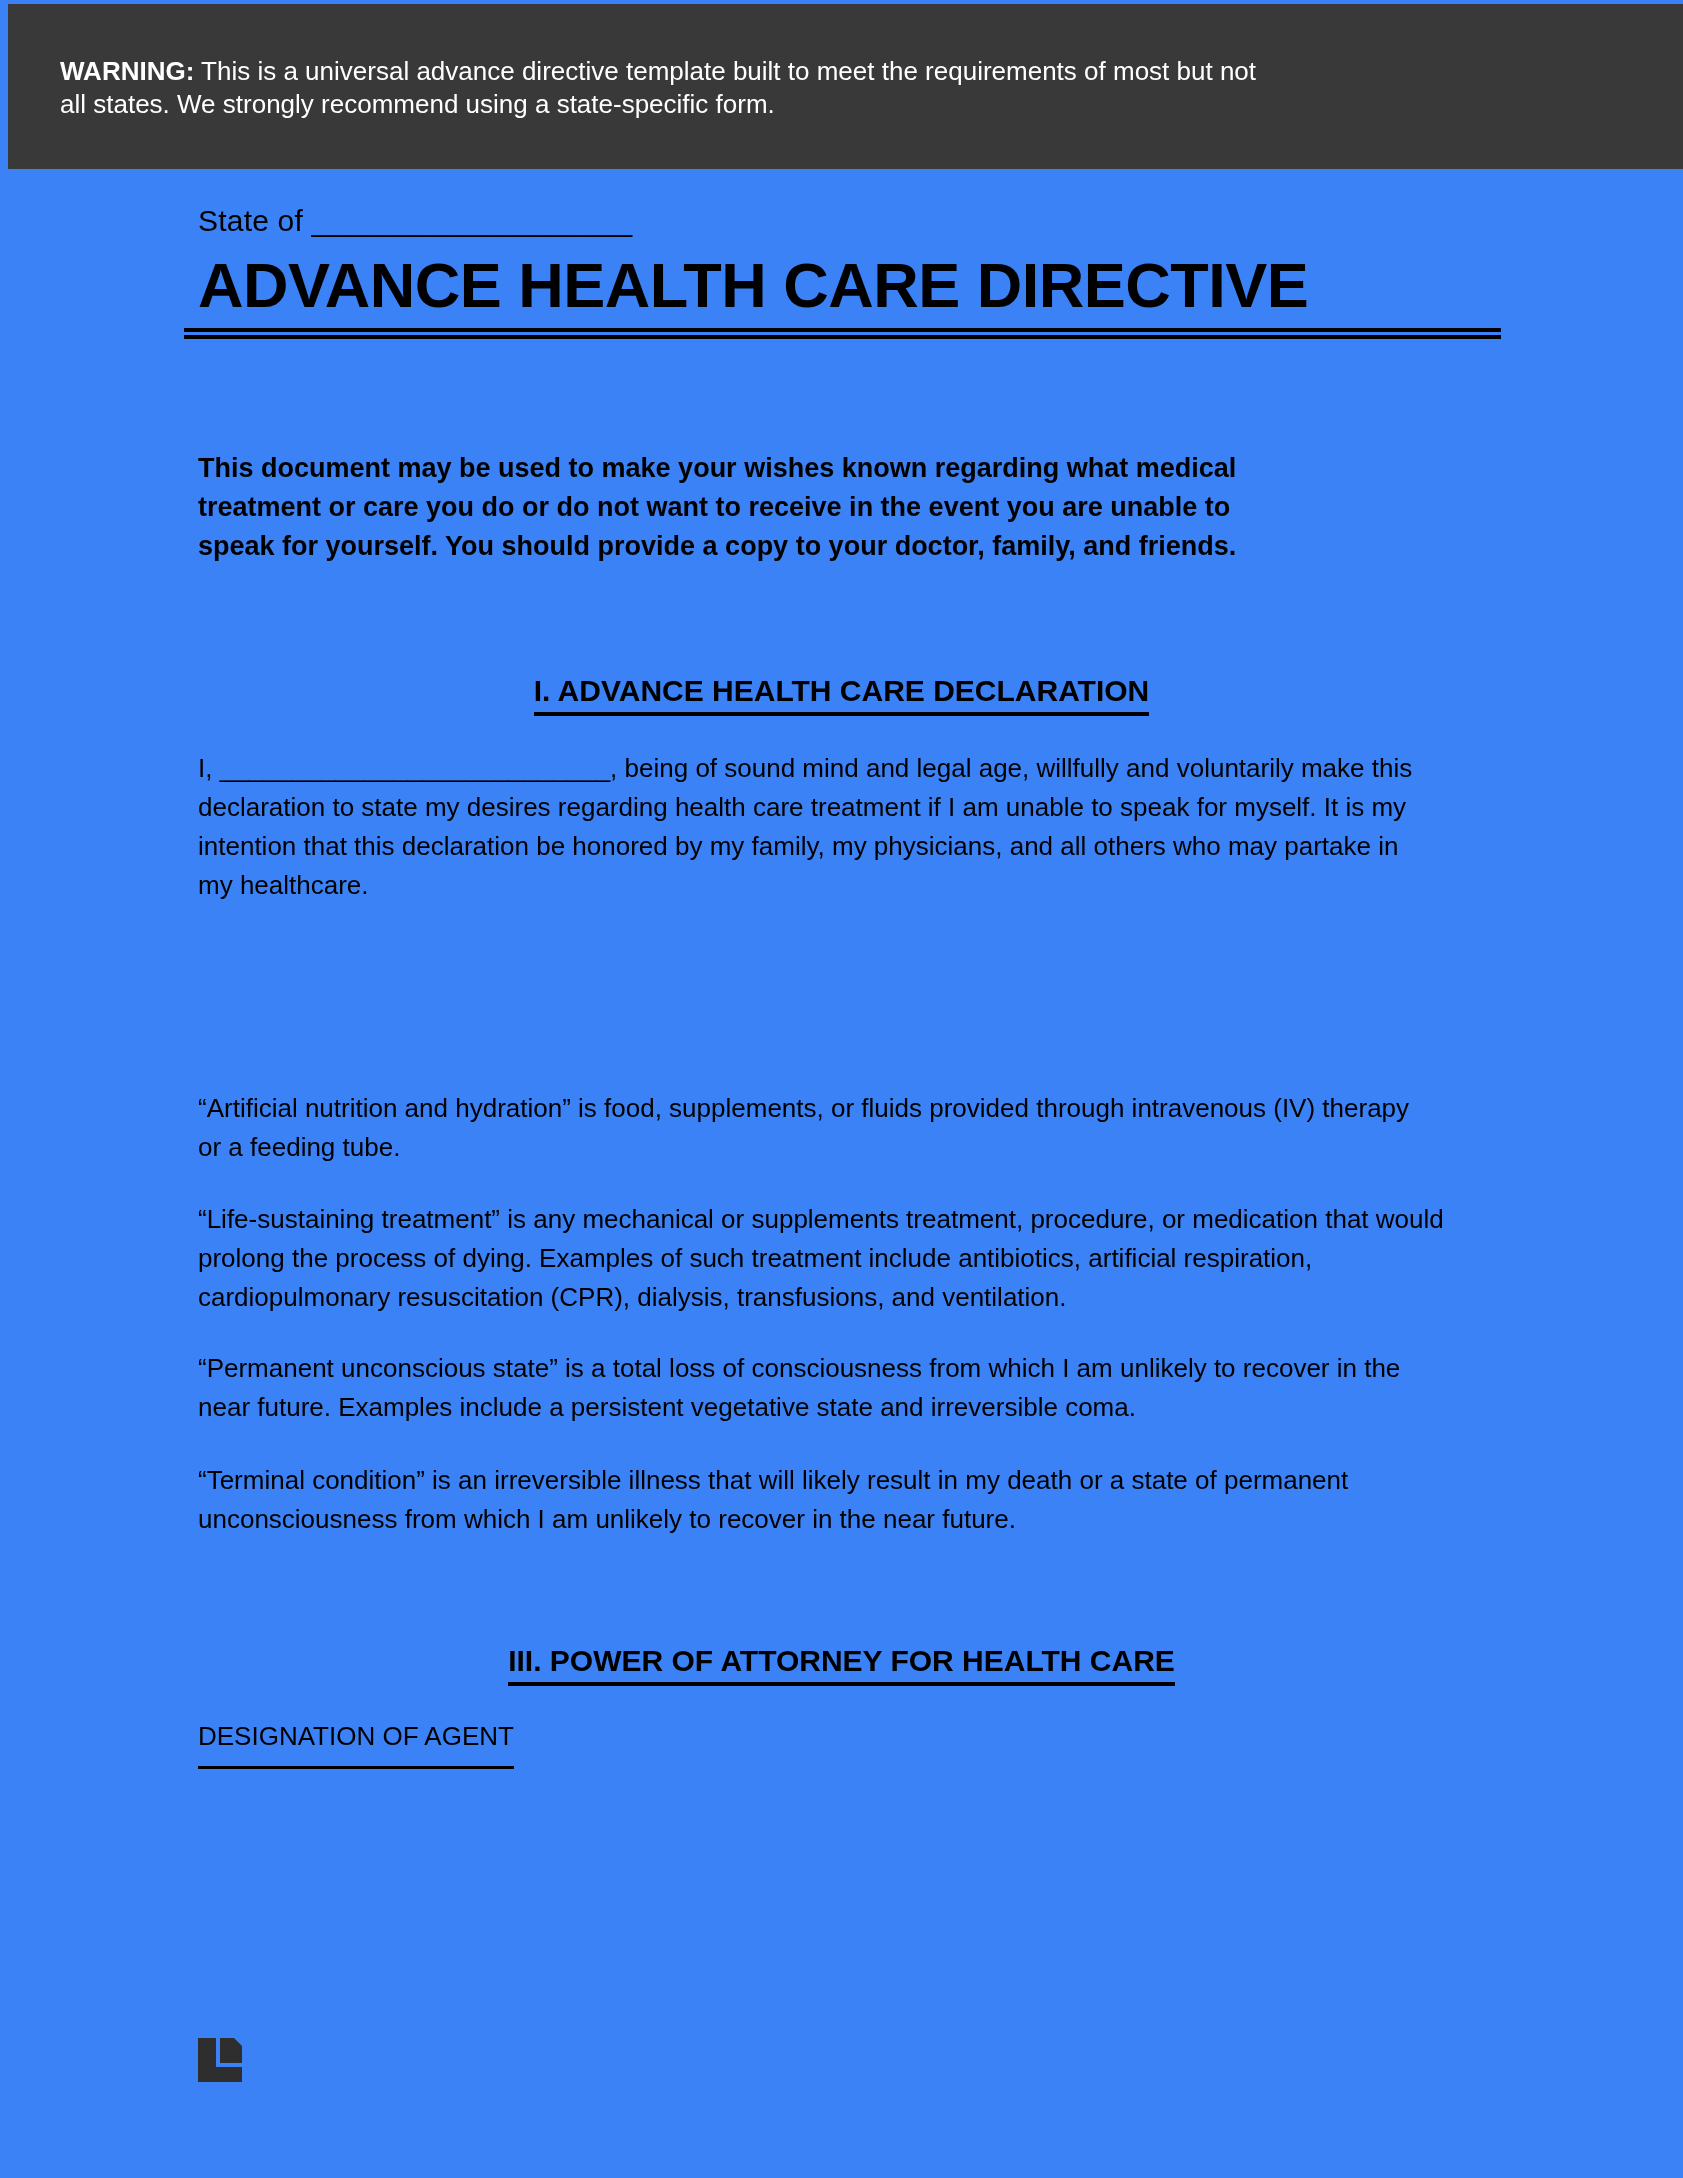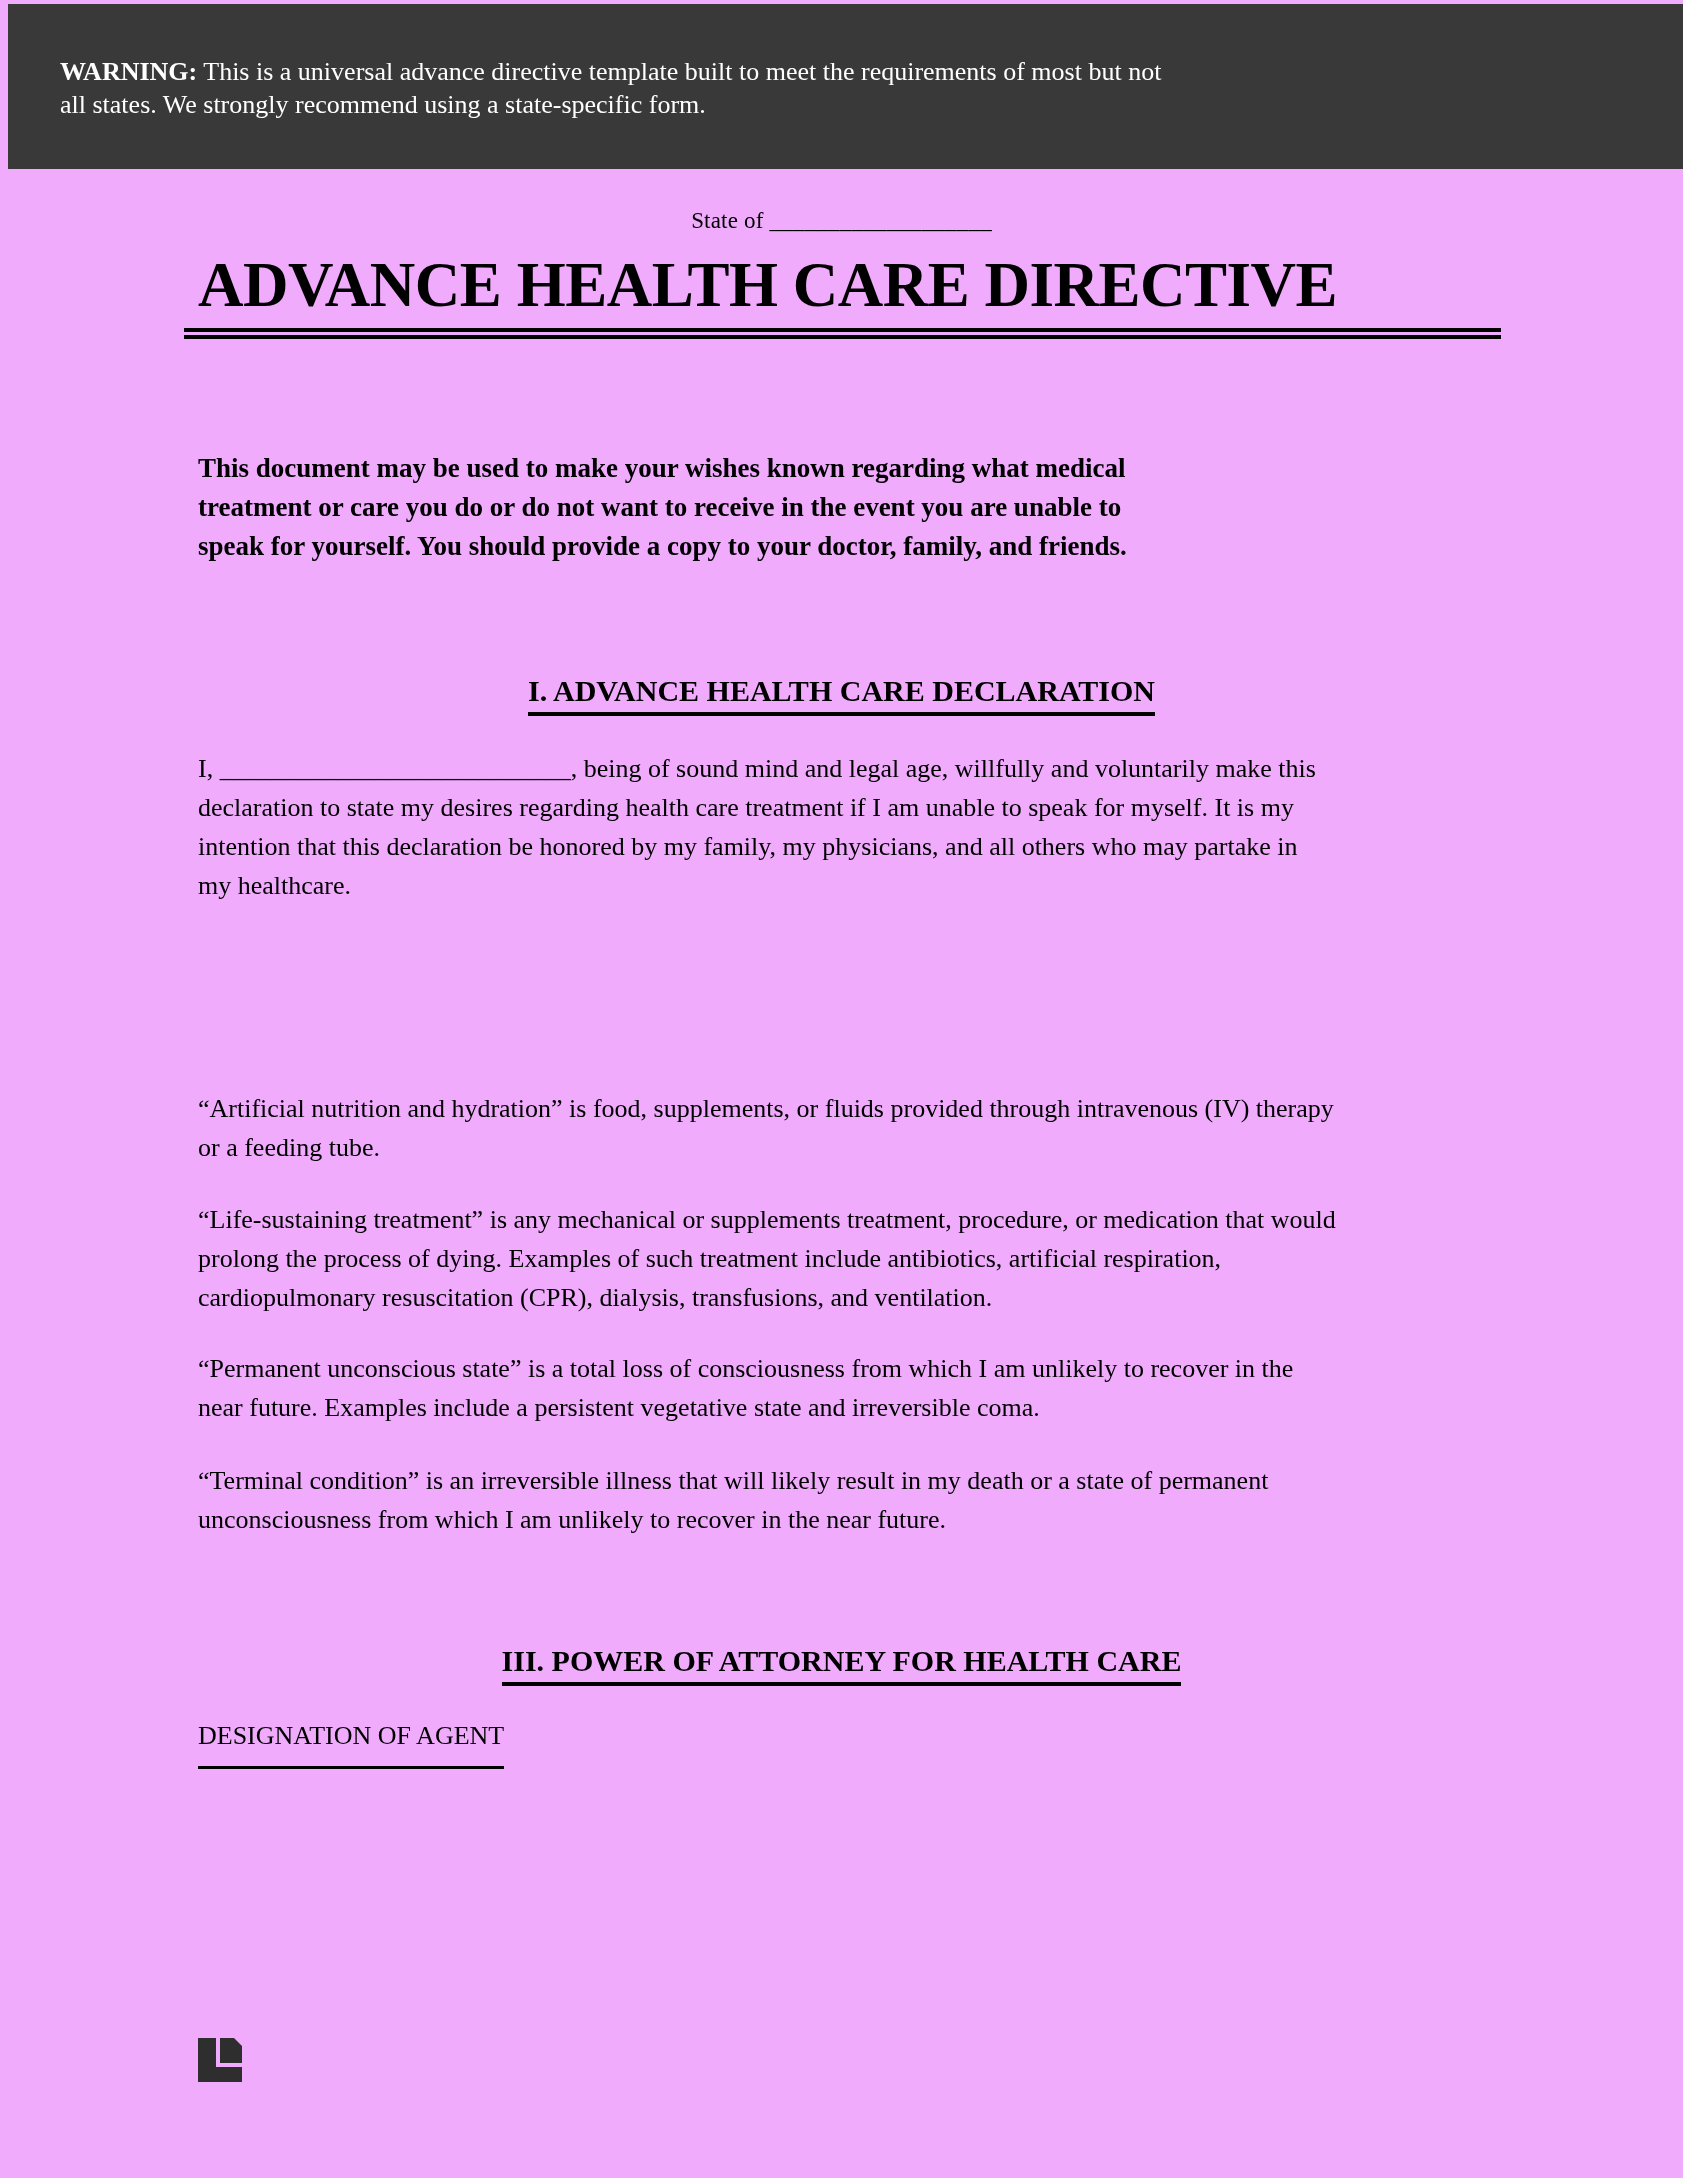--- a/index.html
+++ b/index.html
@@ -1,21 +1,21 @@
 <!DOCTYPE html>
 <html><head>
 <meta charset="utf-8">
 <style>
   html, body { margin: 0; padding: 0; background: #e8e8e8; }
   .page {
     position: relative;
     width: 1683px;
     height: 2178px;
-    background: #f0abfc;
-    font-family: Liberation Serif, serif;
+    background: #3b82f6;
+    font-family: Liberation Sans, sans-serif;
     color: #000000;
     overflow: hidden;
   }
   
   .banner {
     position: absolute;
     left: 8px;
     top: 4px;
     width: 1675px;
     height: 165px;
@@ -28,24 +28,23 @@
     font-size: 26px;
     line-height: 33px;
     white-space: pre-line;
   }
   .banner-text .warn-label { font-weight: bold; }
 
   .content { position: absolute; left: 198px; width: 1287px; }
 
   .state-line {
     top: 201px;
-    font-size: 23px;
+    font-size: 30px;
     line-height: 39px;
     letter-spacing: 0.2px;
-    text-align: center;
   }
   .doc-title {
     top: 246px;
     font-size: 63px;
     font-weight: bold;
     line-height: 79px;
     white-space: nowrap;
     letter-spacing: -0.5px;
   }
   .title-rule {

